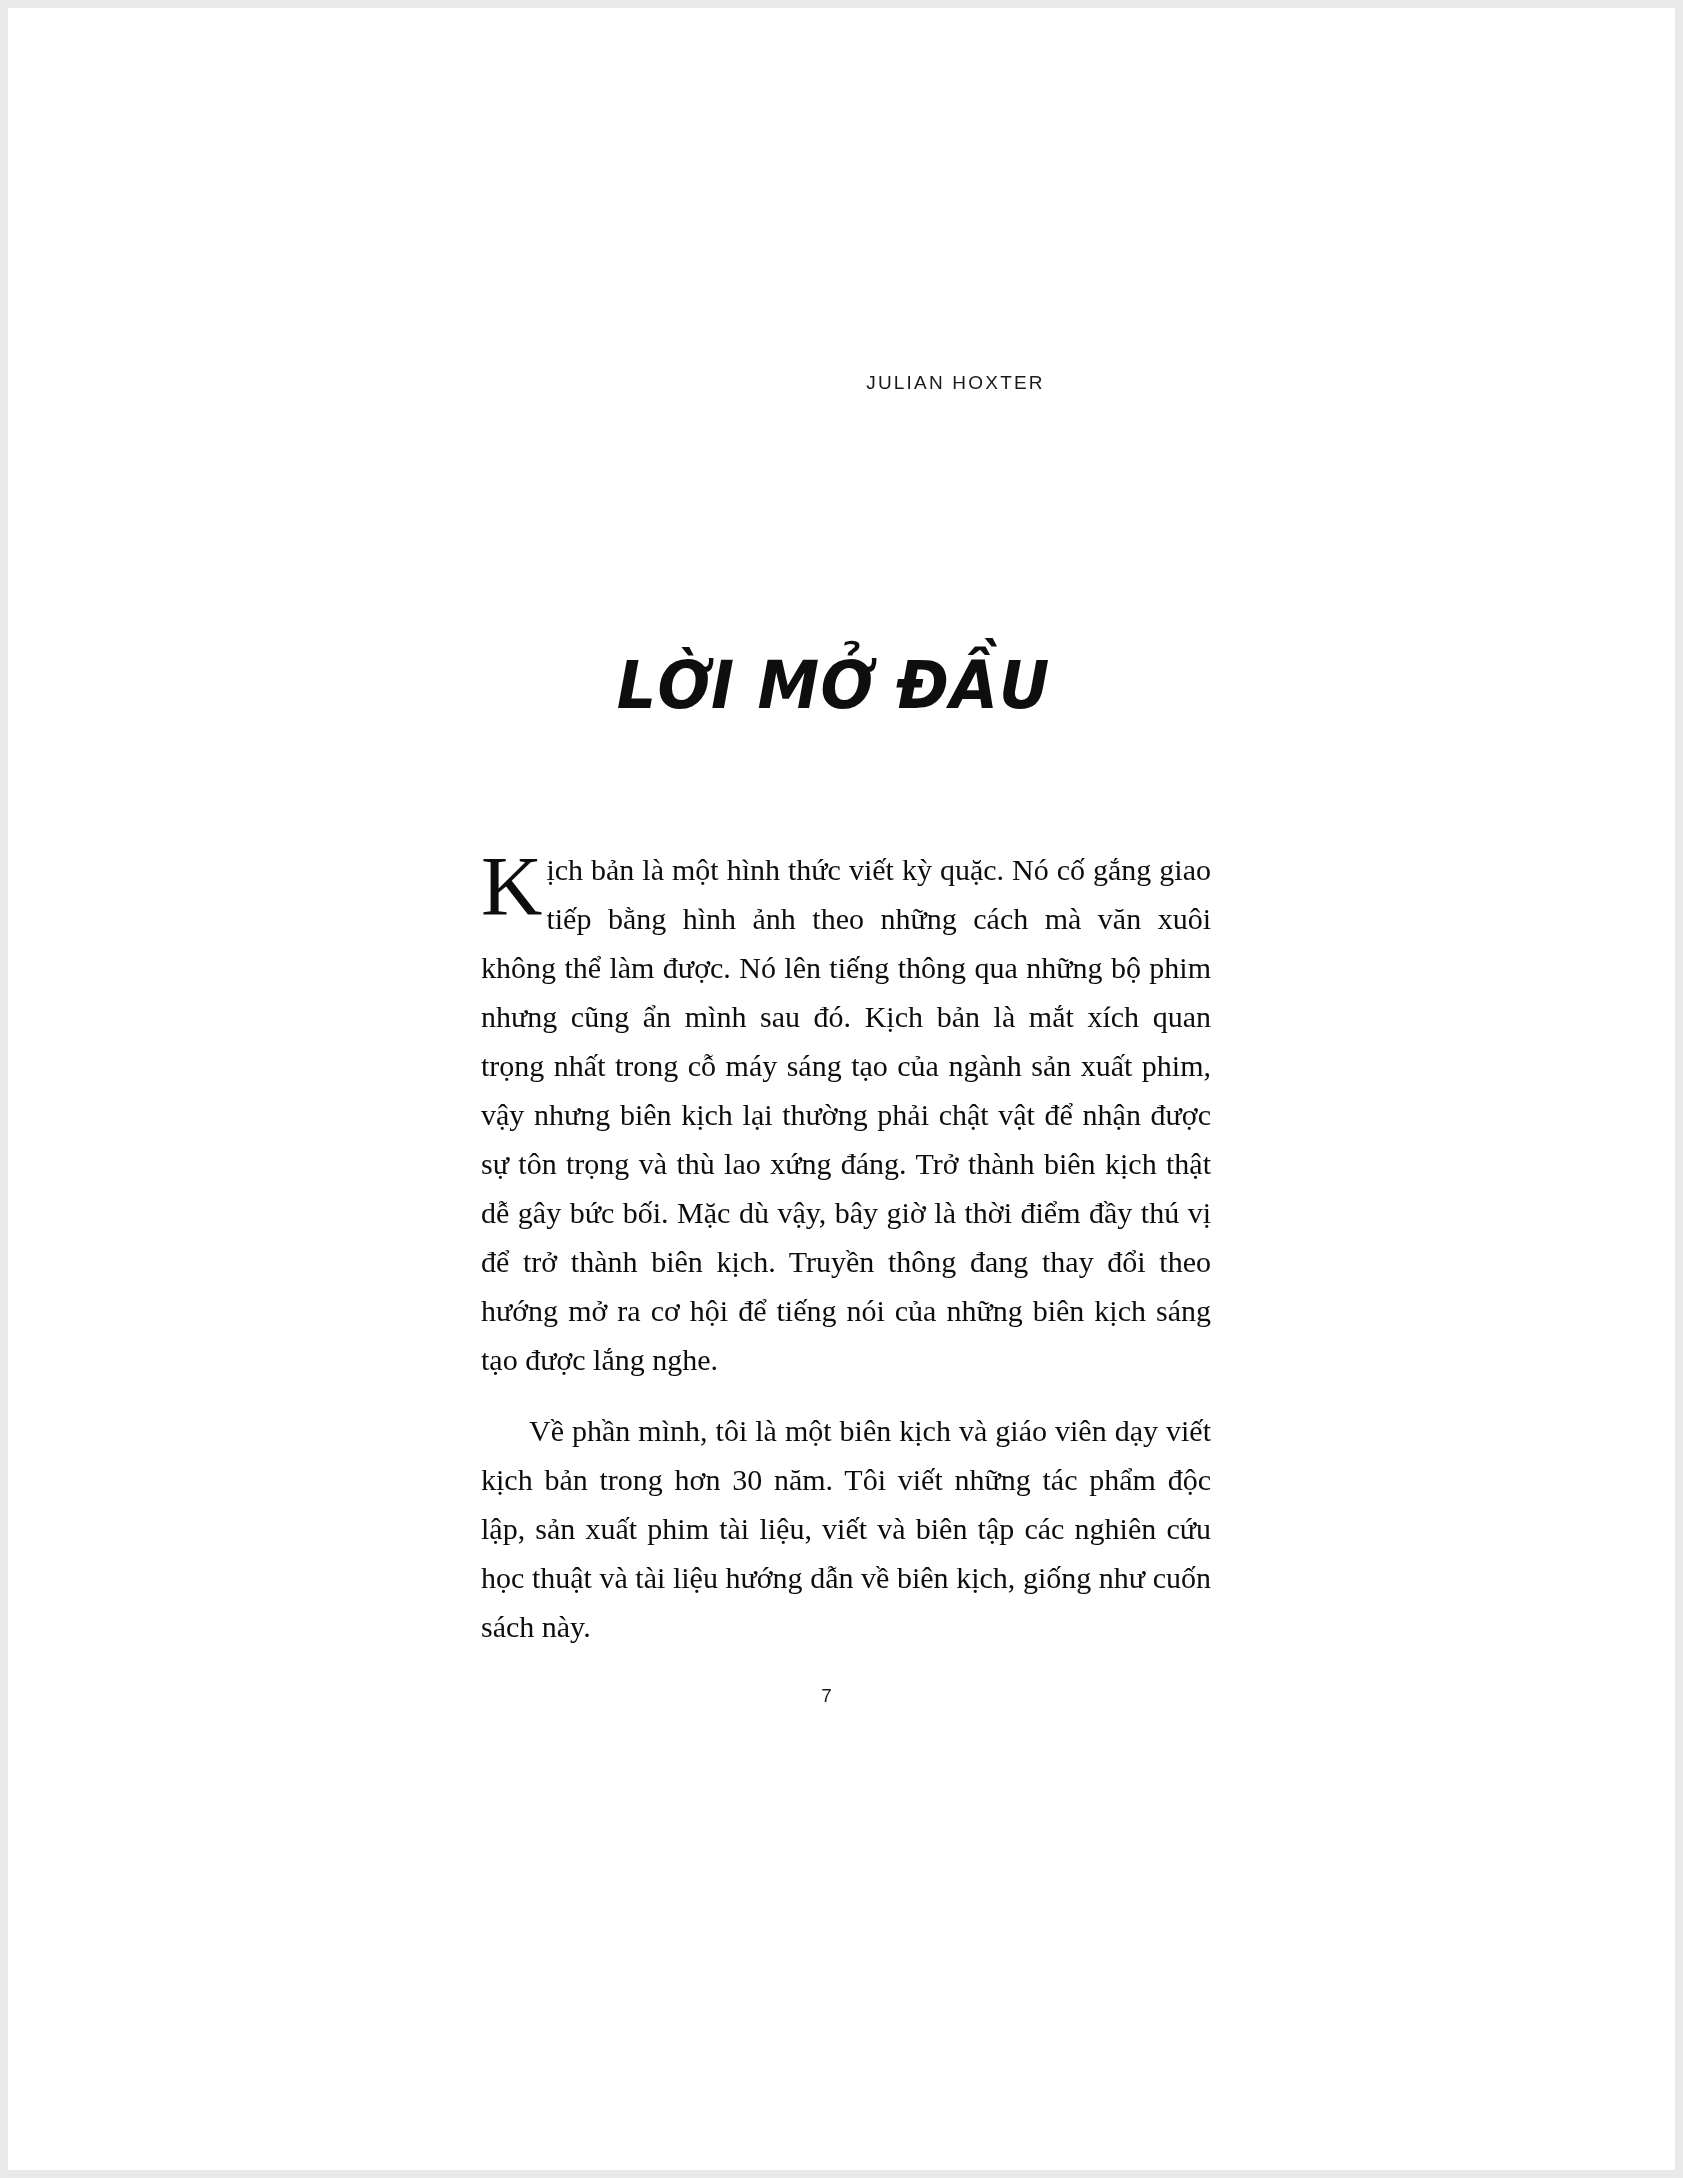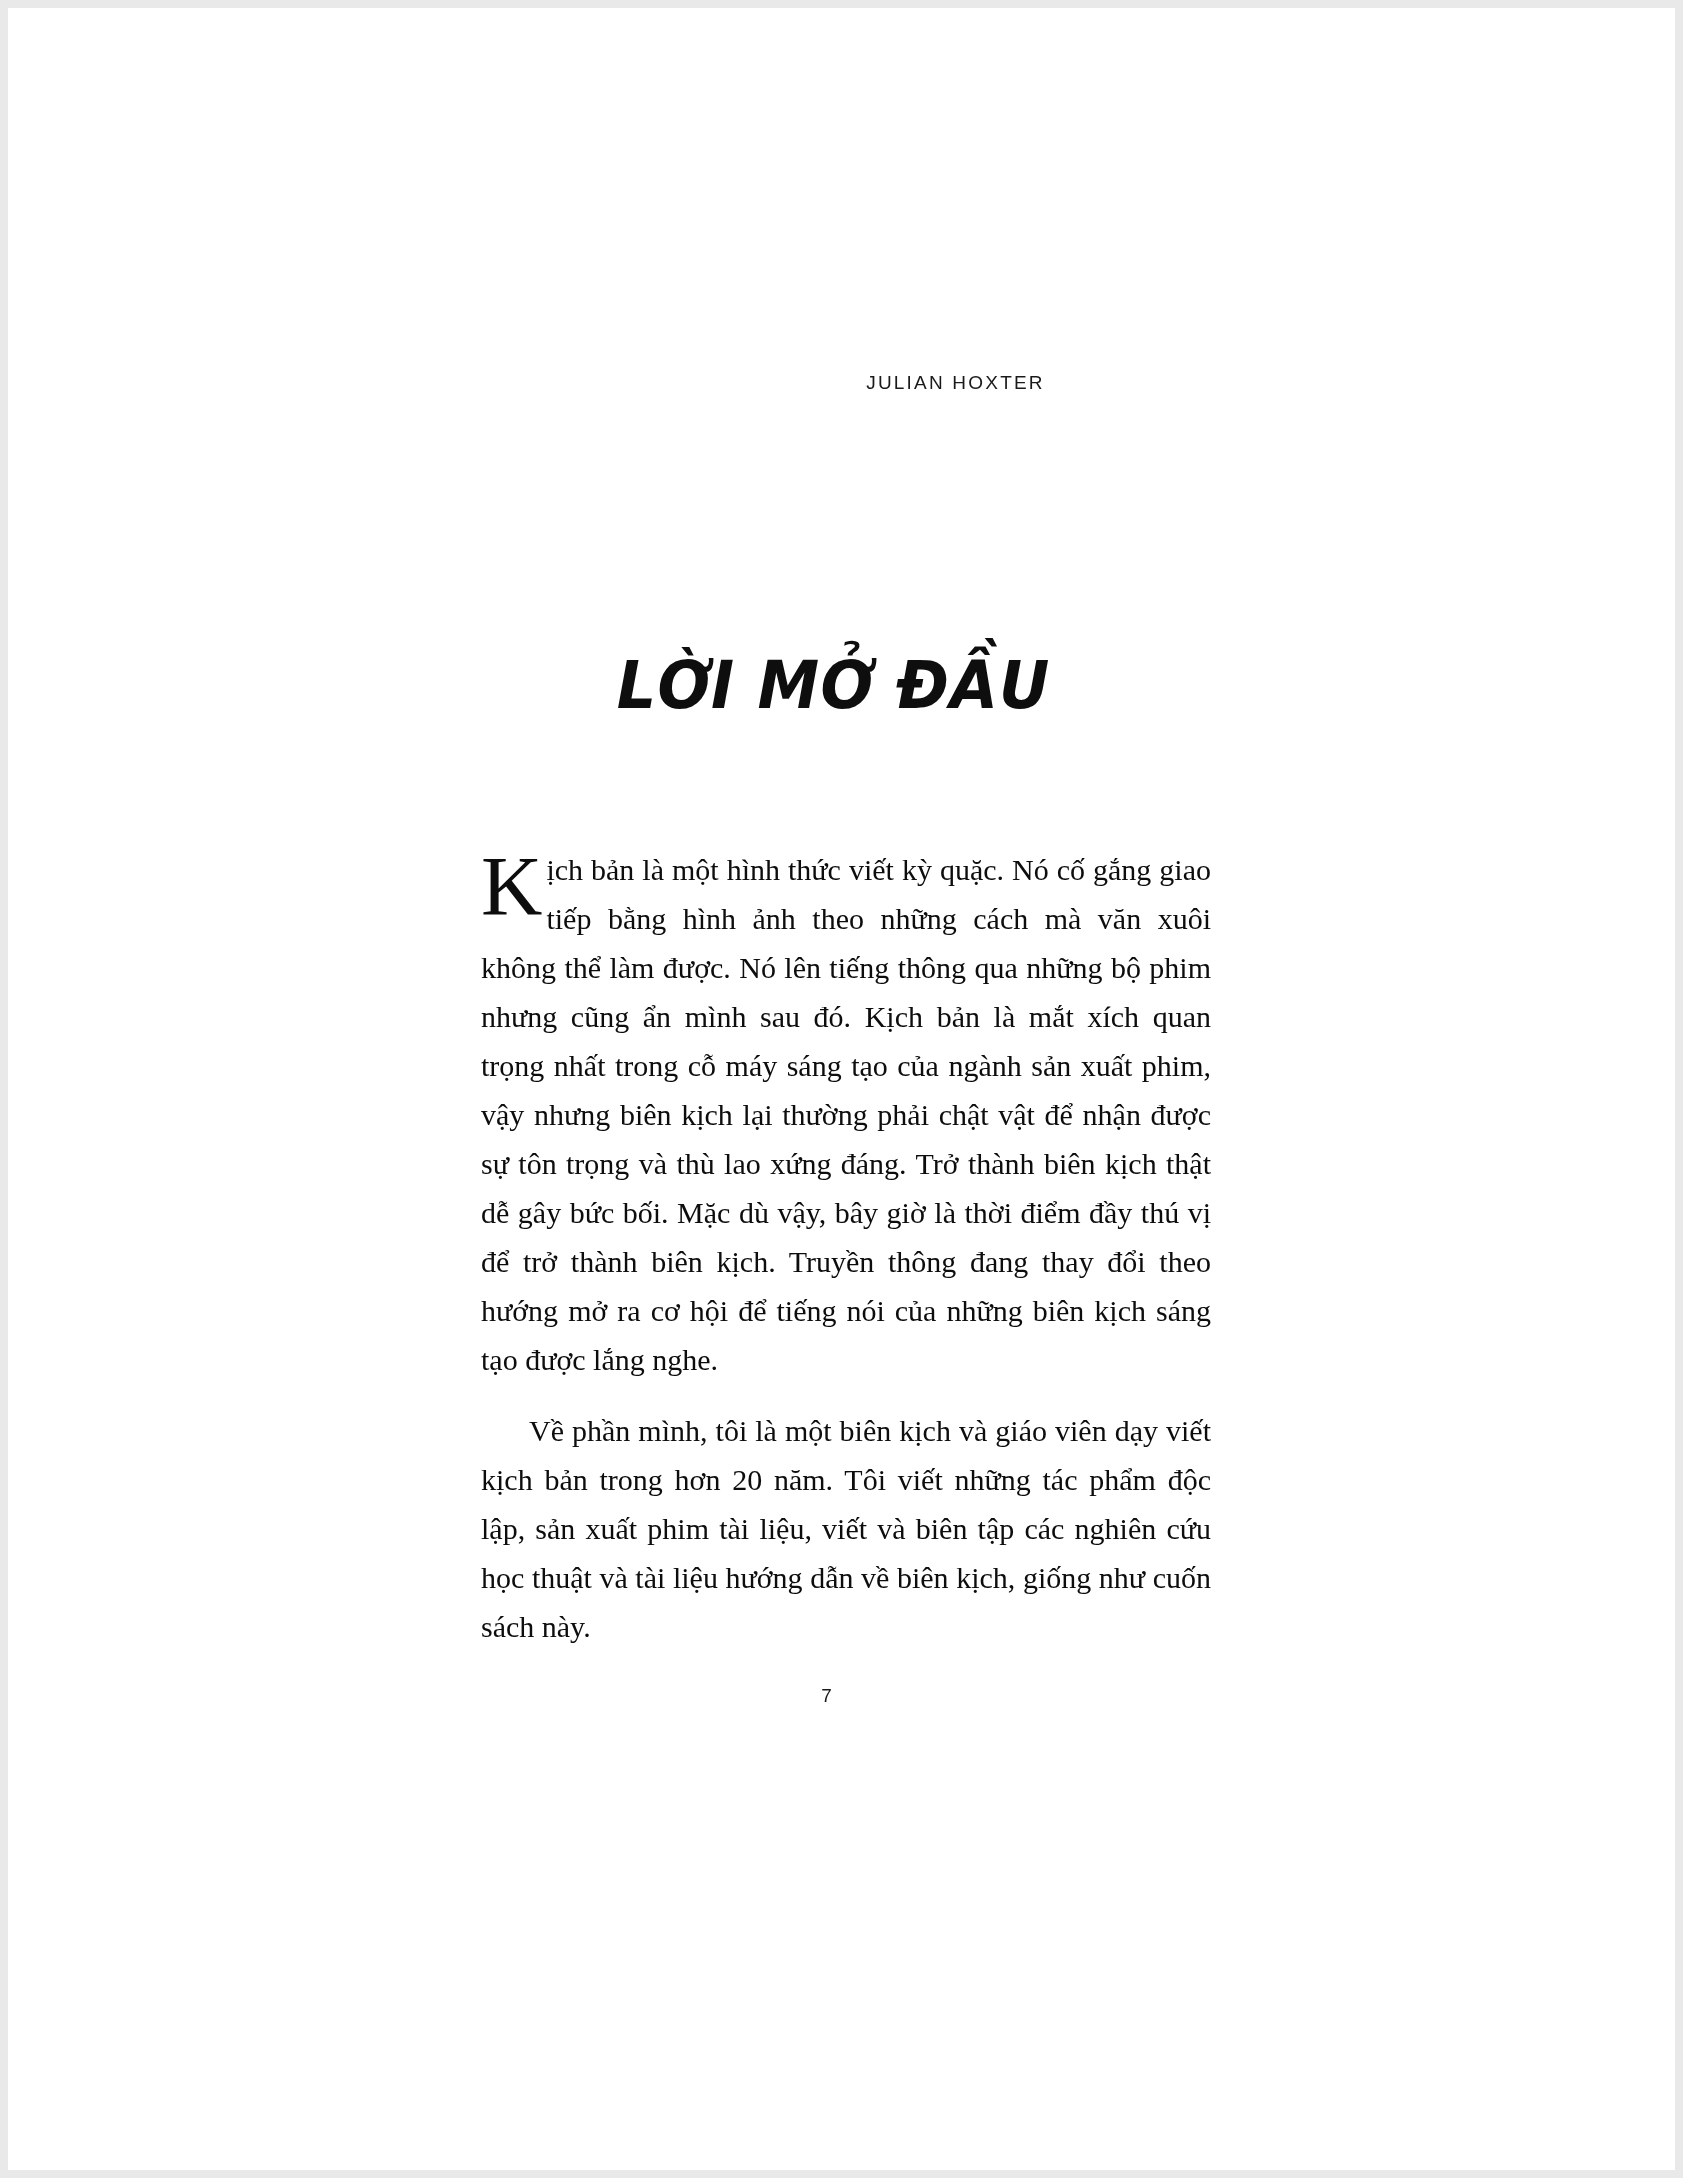--- a/index.html
+++ b/index.html
@@ -129,21 +129,21 @@
   <div class="page-sheet">
 
     <div class="running-head">
       <span class="running-head-inner">JULIAN HOXTER</span>
     </div>
 
     <h1 class="chapter-title">LỜI MỞ ĐẦU</h1>
 
     <div class="text-column">
       <p class="body-par first-par"><span class="drop-cap">K</span><span>ịch bản là một hình thức viết kỳ quặc. Nó cố gắng giao tiếp bằng hình ảnh theo những cách mà văn xuôi không thể làm được. Nó lên tiếng thông qua những bộ phim nhưng cũng ẩn mình sau đó. Kịch bản là mắt xích quan trọng nhất trong cỗ máy sáng tạo của ngành sản xuất phim, vậy nhưng biên kịch lại thường phải chật vật để nhận được sự tôn trọng và thù lao xứng đáng. Trở thành biên kịch thật dễ gây bức bối. Mặc dù vậy, bây giờ là thời điểm đầy thú vị để trở thành biên kịch. Truyền thông đang thay đổi theo hướng mở ra cơ hội để tiếng nói của những biên kịch sáng tạo được lắng nghe.</span></p>
-      <p class="body-par">Về phần mình, tôi là một biên kịch và giáo viên dạy viết kịch bản trong hơn 20 năm. Tôi viết những tác phẩm độc lập, sản xuất phim tài liệu, viết và biên tập các nghiên cứu học thuật và tài liệu hướng dẫn về biên kịch, giống như cuốn sách này.</p>
+      <p class="body-par">Về phần mình, tôi là một biên kịch và giáo viên dạy viết kịch bản trong hơn 30 năm. Tôi viết những tác phẩm độc lập, sản xuất phim tài liệu, viết và biên tập các nghiên cứu học thuật và tài liệu hướng dẫn về biên kịch, giống như cuốn sách này.</p>
     </div>
 
     <div class="folio">
       <span class="folio-inner">7</span>
     </div>
 
   </div>
 </div>
 
 

